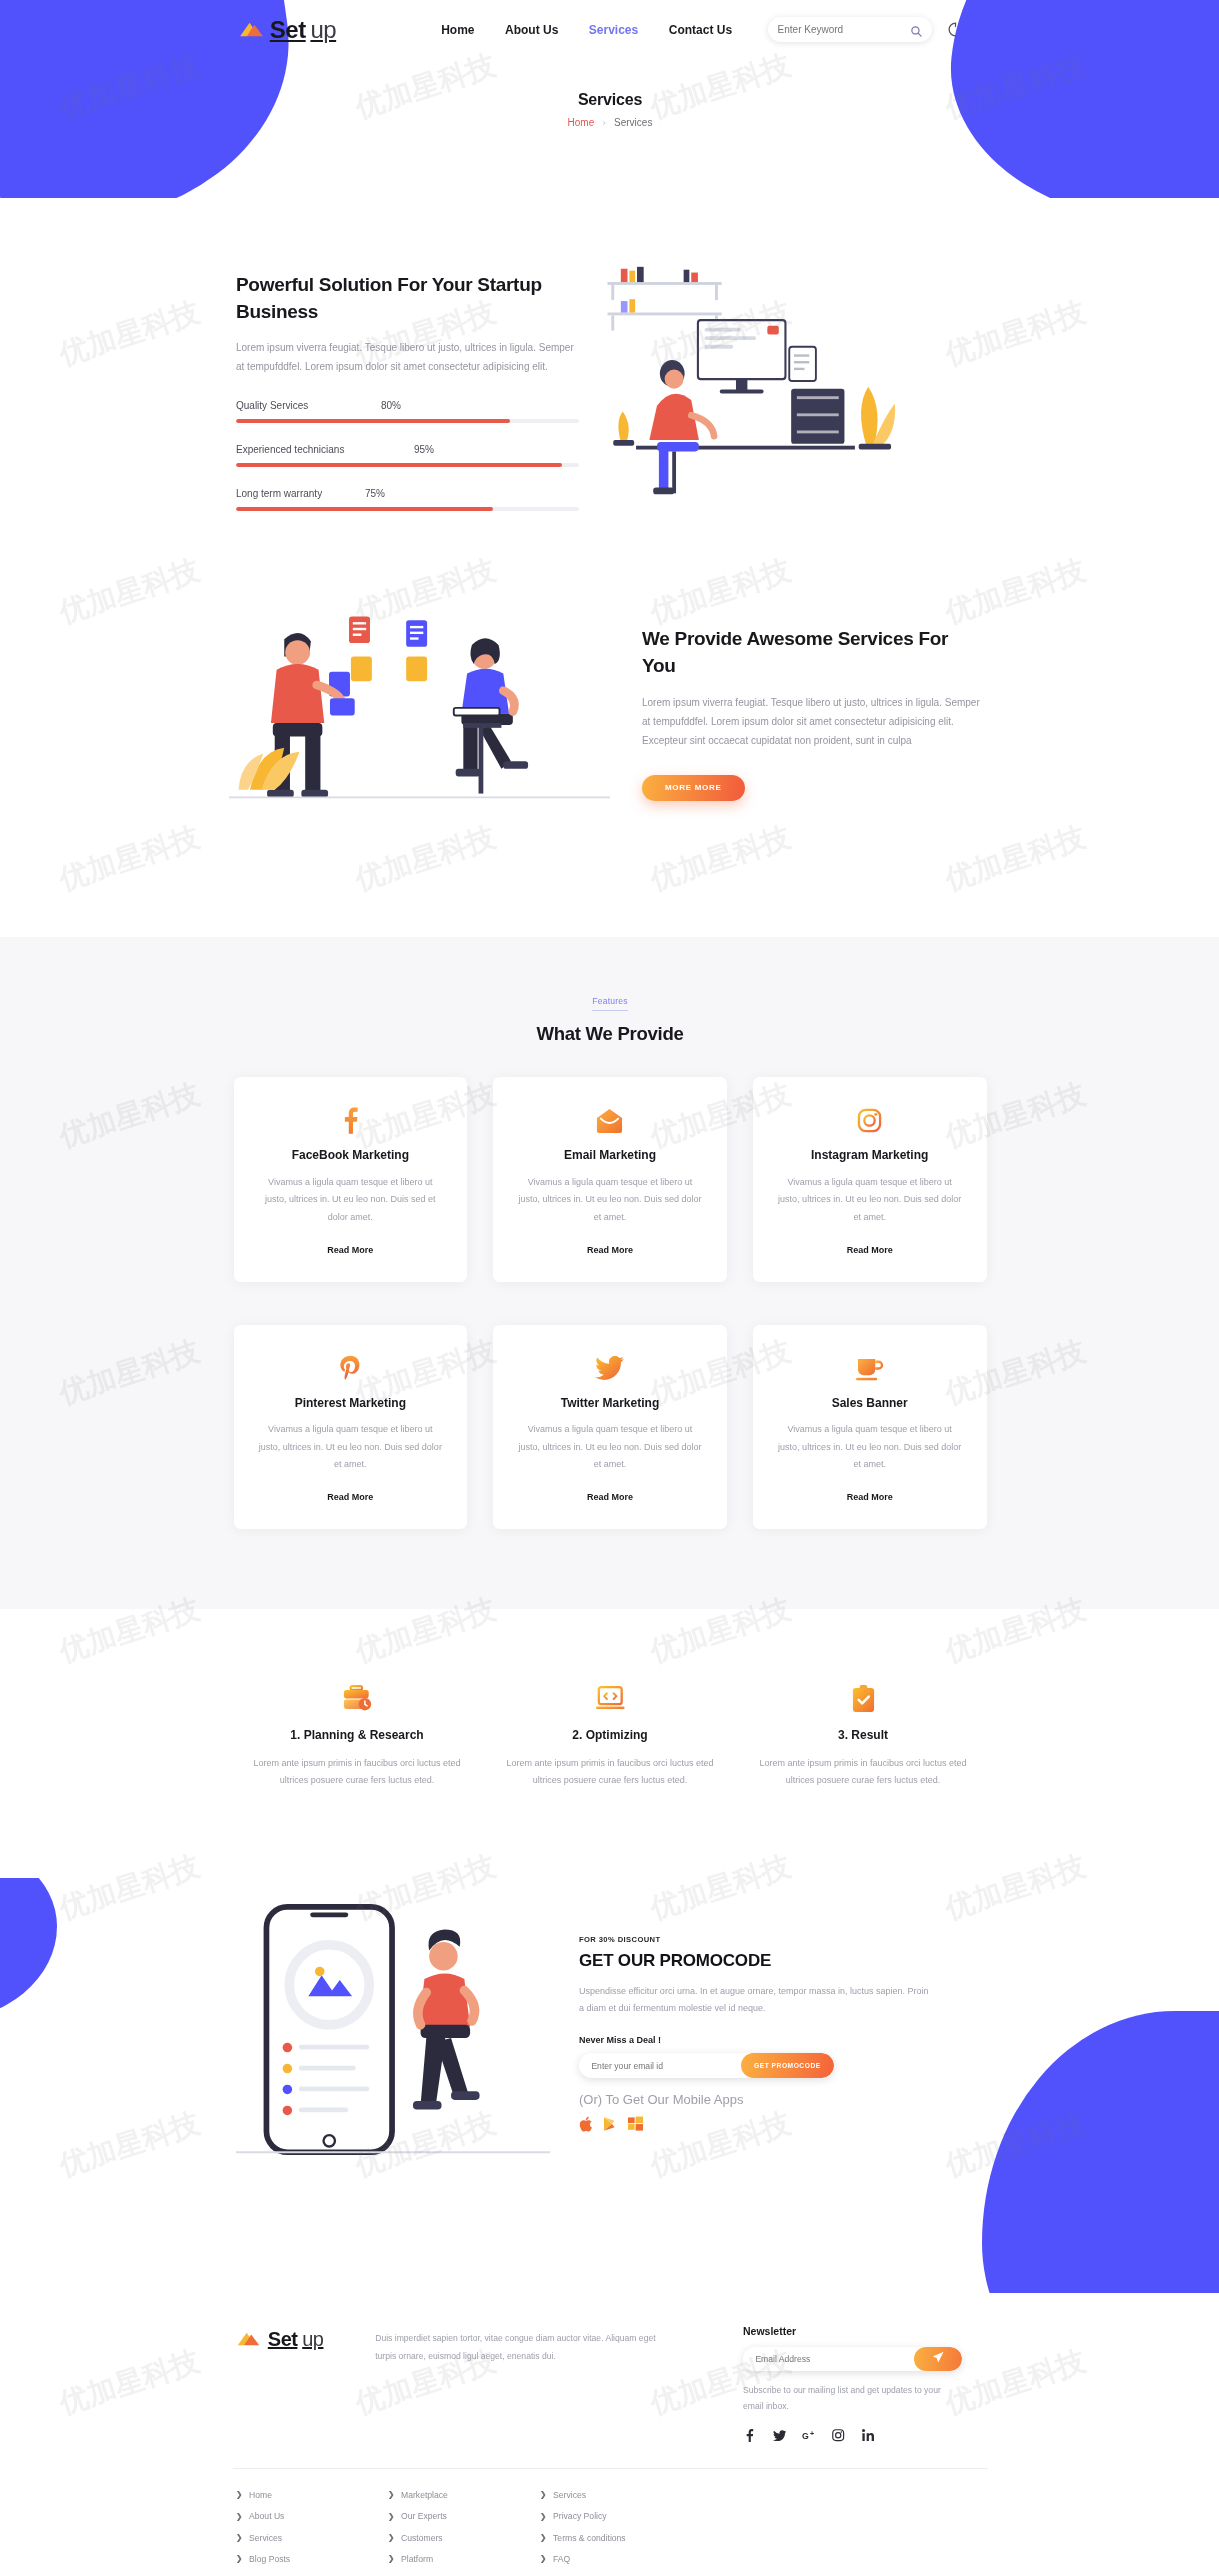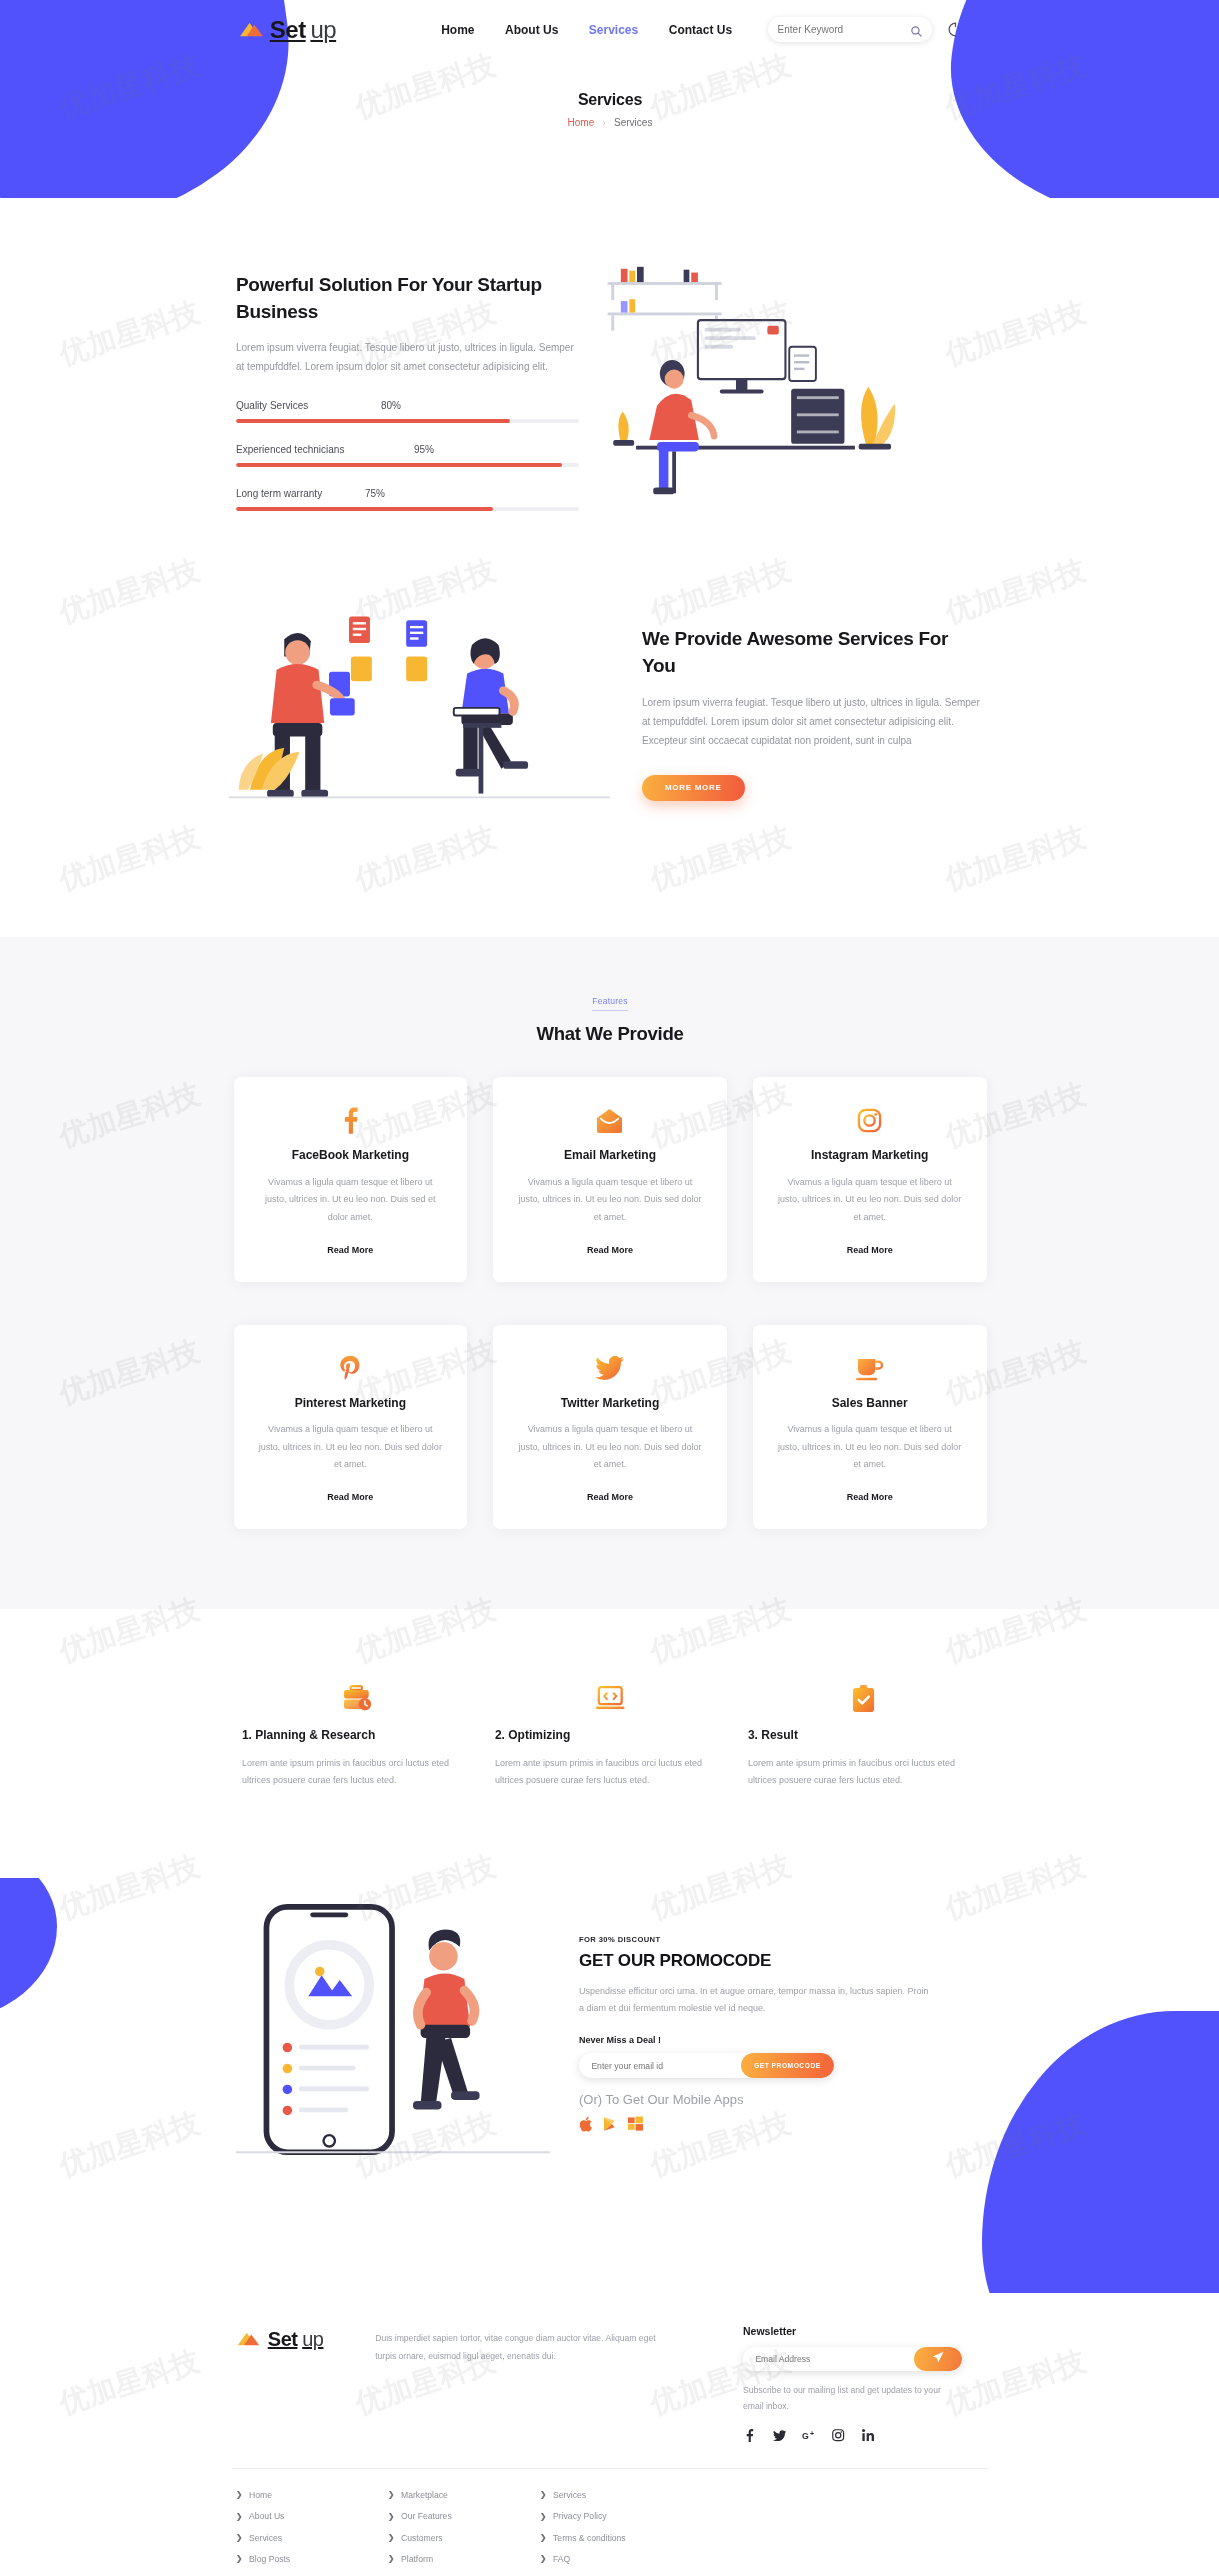--- a/index.html
+++ b/index.html
@@ -61,21 +61,21 @@
   .sec-features h2{text-align:center;margin-top:12.4px;font-size:18.6px;font-weight:700;color:#18181d;letter-spacing:-0.3px}
   .cardgrid{width:753px;margin:32px auto 0;display:grid;grid-template-columns:repeat(3,1fr);gap:43px 26px}
   .card{background:#fff;border-radius:6.7px;padding:29px 23px 25px;text-align:center;box-shadow:0 1.9px 13.3px rgba(35,35,60,.055)}
   .card .cico{height:29px;display:flex;align-items:center;justify-content:center;margin-bottom:13.3px}
   .card h3{font-size:12px;font-weight:700;color:#18181d;margin-bottom:11.4px}
   .card p{font-size:9px;line-height:1.95;color:#9ea0aa}
   .card .more{margin-top:18px;display:inline-block;font-size:9px;font-weight:700;color:#18181d;text-decoration:none}
 
   
   .sec-steps{padding:74px 0 88px;display:flex;justify-content:center;gap:0}
-  .step{width:253px;padding:0 11.4px}
+  .step{width:253px;text-align:center;padding:0 11.4px}
   .step .sico{height:32px;display:flex;align-items:center;justify-content:center;margin-bottom:13.3px}
   .step h3{font-size:12px;font-weight:700;color:#18181d;margin-bottom:12.4px}
   .step p{font-size:9px;line-height:1.95;color:#9ea0aa}
 
   
   .sec-promo{position:relative;padding:19px 0 91px;overflow:hidden}
   .blobBL{position:absolute;left:-143px;top:-38px;width:200px;height:181px;background:#5152fb;border-radius:0 56% 60% 0/0 50% 55% 0}
   .blobBR{position:absolute;right:-162px;top:133px;width:400px;height:419px;background:#5152fb;border-radius:54% 0 0 58%/62% 0 0 50%}
   .promo-inner{position:relative;z-index:3;display:flex;padding-left:236px}
   .phonewrap{width:314px;height:305px;position:relative}
@@ -652,21 +652,21 @@
           <span>Contact Us</span>
         </a>
     </div>
     <div class="fcol">
       <a href="#">
           <span class="chev">❯</span>
           <span>Marketplace</span>
         </a>
       <a href="#">
           <span class="chev">❯</span>
-          <span>Our Features</span>
+          <span>Our Experts</span>
         </a>
       <a href="#">
           <span class="chev">❯</span>
           <span>Customers</span>
         </a>
       <a href="#">
           <span class="chev">❯</span>
           <span>Platform</span>
         </a>
     </div>

